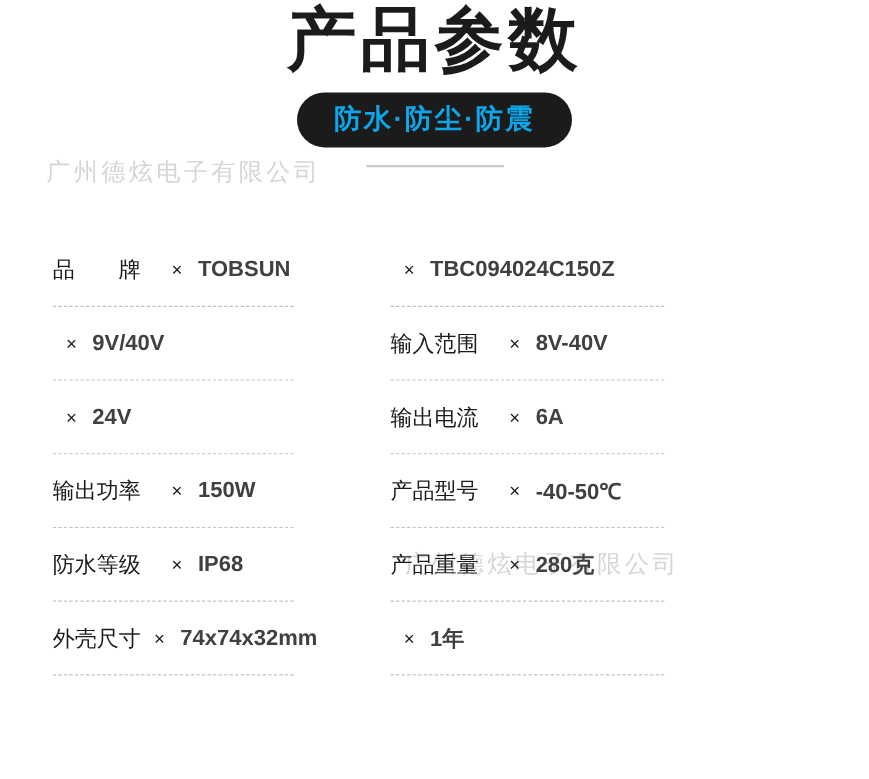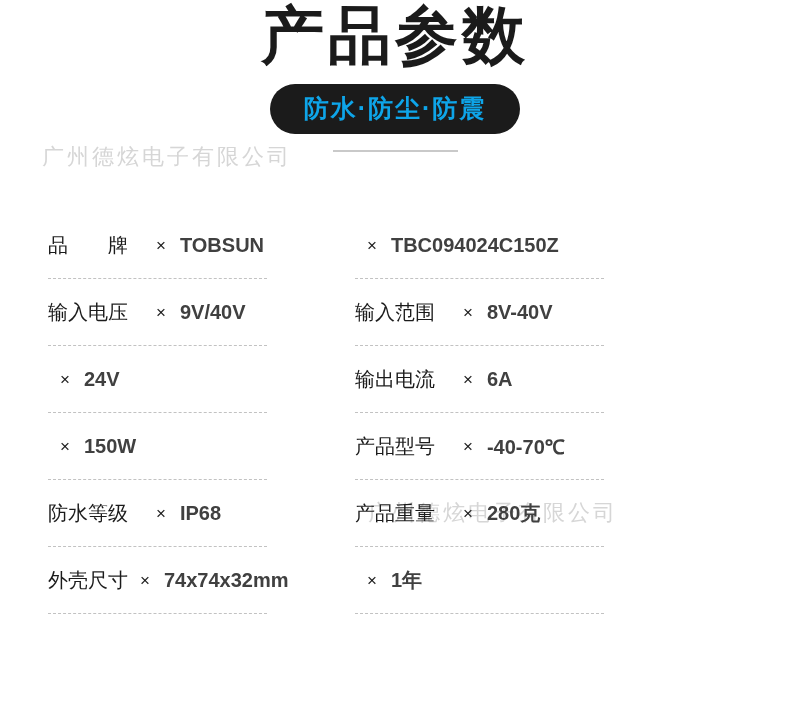--- a/index.html
+++ b/index.html
@@ -163,29 +163,29 @@
 
   <div class="specs">
 
     <div class="col col-left">
       <div class="row">
         <span class="label label-4">品　　牌</span>
         <span class="xmark">×</span>
         <span class="value">TOBSUN</span>
       </div>
       <div class="row">
-        <span class="label label-4">输入电压</span>
         <span class="xmark">×</span>
         <span class="value">9V/40V</span>
       </div>
       <div class="row">
         <span class="xmark">×</span>
         <span class="value">24V</span>
       </div>
       <div class="row">
+        <span class="label label-4">输出功率</span>
         <span class="xmark">×</span>
         <span class="value">150W</span>
       </div>
       <div class="row">
         <span class="label label-4">防水等级</span>
         <span class="xmark">×</span>
         <span class="value">IP68</span>
       </div>
       <div class="row">
         <span class="label label-4">外壳尺寸</span>
@@ -205,21 +205,21 @@
         <span class="value">8V-40V</span>
       </div>
       <div class="row">
         <span class="label label-4">输出电流</span>
         <span class="xmark">×</span>
         <span class="value">6A</span>
       </div>
       <div class="row">
         <span class="label label-4">产品型号</span>
         <span class="xmark">×</span>
-        <span class="value">-40-70℃</span>
+        <span class="value">-40-50℃</span>
       </div>
       <div class="row">
         <span class="label label-4">产品重量</span>
         <span class="xmark">×</span>
         <span class="value">280克</span>
       </div>
       <div class="row">
         <span class="xmark">×</span>
         <span class="value">1年</span>
       </div>

